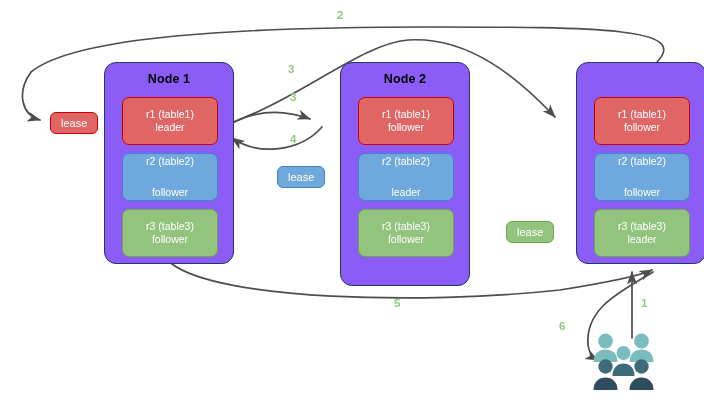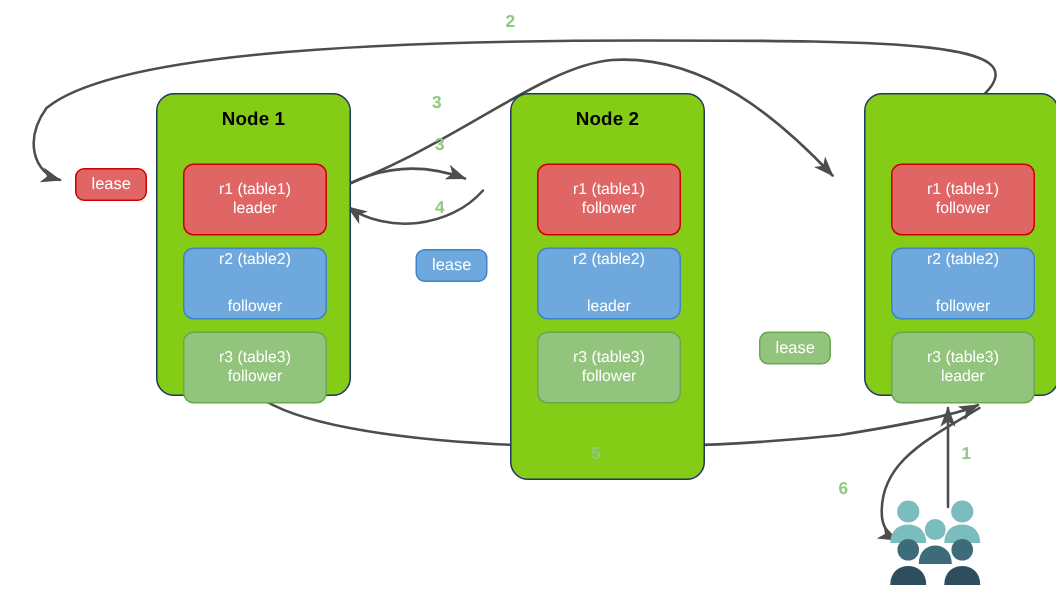--- a/index.html
+++ b/index.html
@@ -26,21 +26,21 @@
     height: 405px;
     pointer-events: none;
   }
 
   
   .node {
     position: absolute;
     box-sizing: border-box;
     border: 1.4px solid #1f3864;
     border-radius: 12px;
-    background: #84cc16;
+    background: #8b5cf6;
     z-index: 3;
   }
   .node-title {
     text-align: center;
     font-weight: bold;
     font-size: 12.5px;
     color: #000000;
     margin-top: 9px;
     letter-spacing: .1px;
   }
@@ -52,21 +52,20 @@
     box-sizing: border-box;
     border-radius: 7px;
     display: flex;
     flex-direction: column;
     align-items: center;
     justify-content: center;
     color: #ffffff;
     font-size: 10.5px;
     line-height: 13.5px;
     text-align: center;
-    margin-top: 12px;
   }
   .rep-red   { background: #e06666; border: 1.4px solid #cc0000; }
   .rep-blue  { background: #6fa8dc; border: 1.4px solid #3d85c6; gap: 18px; }
   .rep-green { background: #93c47d; border: 1.4px solid #6aa84f; }
 
   .rep-1 { top: 34px; }
   .rep-2 { top: 90px; }
   .rep-3 { top: 146px; }
 
   
@@ -143,21 +142,21 @@
     <div class="replica rep-blue rep-2">
       <span>r2 (table2)</span>
       <span>follower</span>
     </div>
     <div class="replica rep-green rep-3">
       <span>r3 (table3)</span>
       <span>follower</span>
     </div>
   </div>
 
-  <div class="node" style="left:340px; top:62px; width:130px; height:258px;">
+  <div class="node" style="left:340px; top:62px; width:130px; height:224px;">
     <div class="node-title">Node 2</div>
 
     <div class="replica rep-red rep-1">
       <span>r1 (table1)</span>
       <span>follower</span>
     </div>
     <div class="replica rep-blue rep-2">
       <span>r2 (table2)</span>
       <span>leader</span>
     </div>

